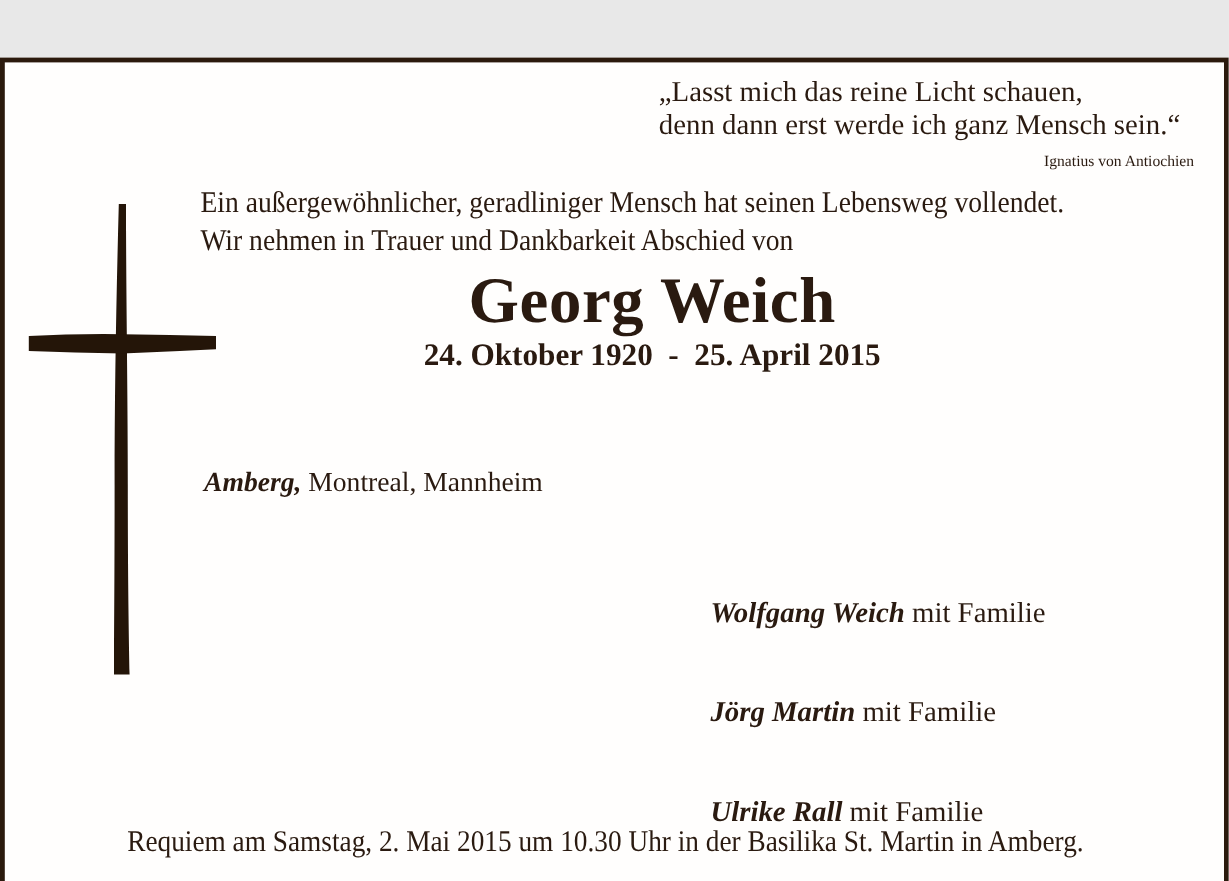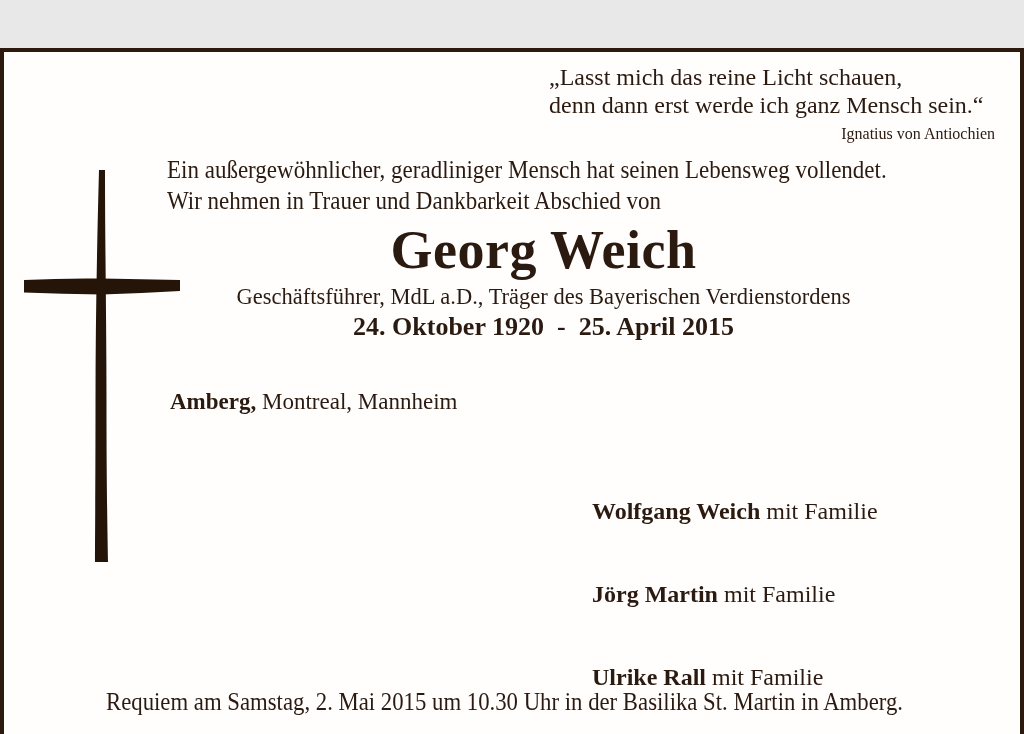--- a/index.html
+++ b/index.html
@@ -29,21 +29,21 @@
   .quote {
     position: absolute;
     left: 545px;
     top: 11px;
     width: 446px;
     font-size: 24px;
     line-height: 28px;
     text-align: left;
   }
   .quote-attr {
-    font-size: 16px;
+    font-size: 13px;
     line-height: 24px;
     text-align: right;
     margin-top: 3px;
   }
   .intro {
     position: absolute;
     left: 163px;
     top: 103px;
     width: 900px;
     font-size: 25px;
@@ -80,21 +80,21 @@
     white-space: pre-wrap;
   }
   .places {
     position: absolute;
     left: 166px;
     top: 336px;
     font-size: 23px;
     line-height: 27px;
     white-space: pre-wrap;
   }
-  .bold { font-weight: bold; }
+  .bold { font-weight: bold; font-style: italic; }
   .mourners {
     position: absolute;
     left: 588px;
     top: 391px;
     font-size: 24px;
     line-height: 27.6px;
     white-space: pre-wrap;
   }
   .funeral {
     position: absolute;
@@ -124,21 +124,20 @@
     <div class="quote-attr">Ignatius von Antiochien</div>
   </div>
 
   <div class="intro">
     <div>Ein außergewöhnlicher, geradliniger Mensch hat seinen Lebensweg vollendet.</div>
     <div>Wir nehmen in Trauer und Dankbarkeit Abschied von</div>
   </div>
 
   <div class="center-block">
     <div class="deceased-name">Georg Weich</div>
-    <div class="titles first">Geschäftsführer, MdL a.D., Träger des Bayerischen Verdienstordens</div>
     <div class="life-dates">24. Oktober 1920  -  25. April 2015</div>
   </div>
 
   <div class="places"><span class="bold">Amberg,</span><span> Montreal, Mannheim</span></div>
 
   <div class="mourners">
     <div><span class="bold">Wolfgang Weich</span><span> mit Familie</span></div>
     <div><span class="bold">Jörg Martin</span><span> mit Familie</span></div>
     <div><span class="bold">Ulrike Rall</span><span> mit Familie</span></div>
     

